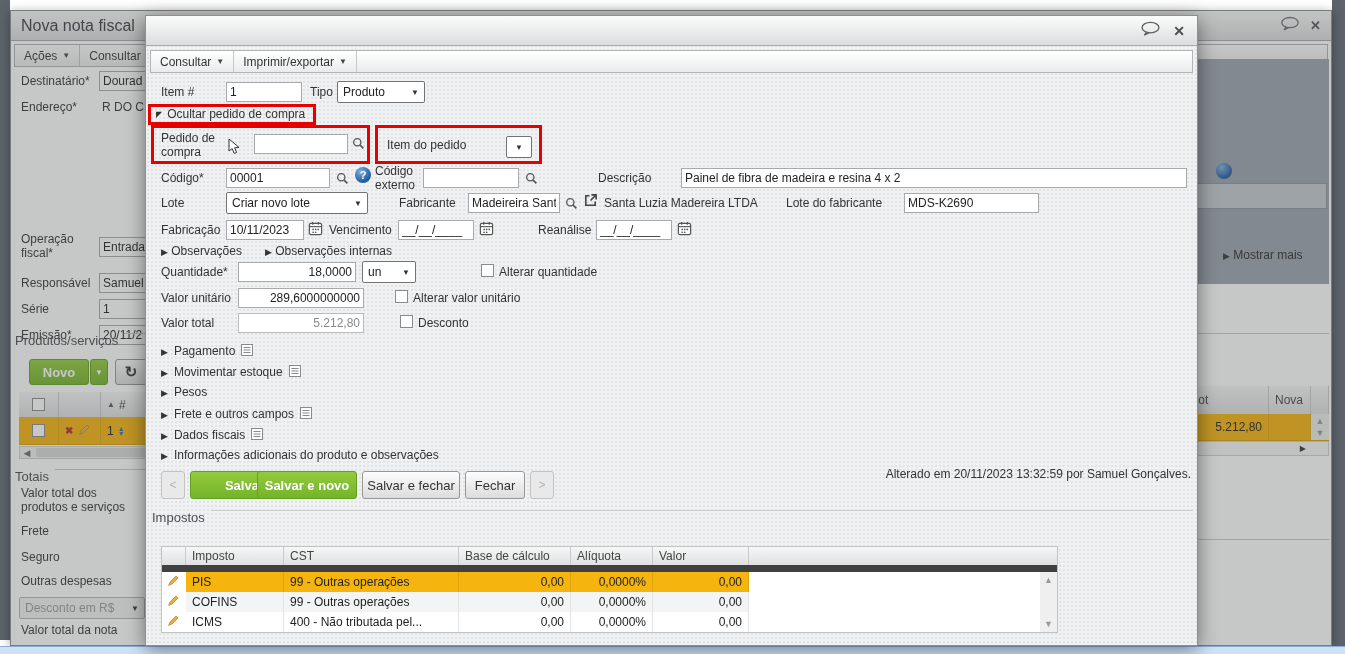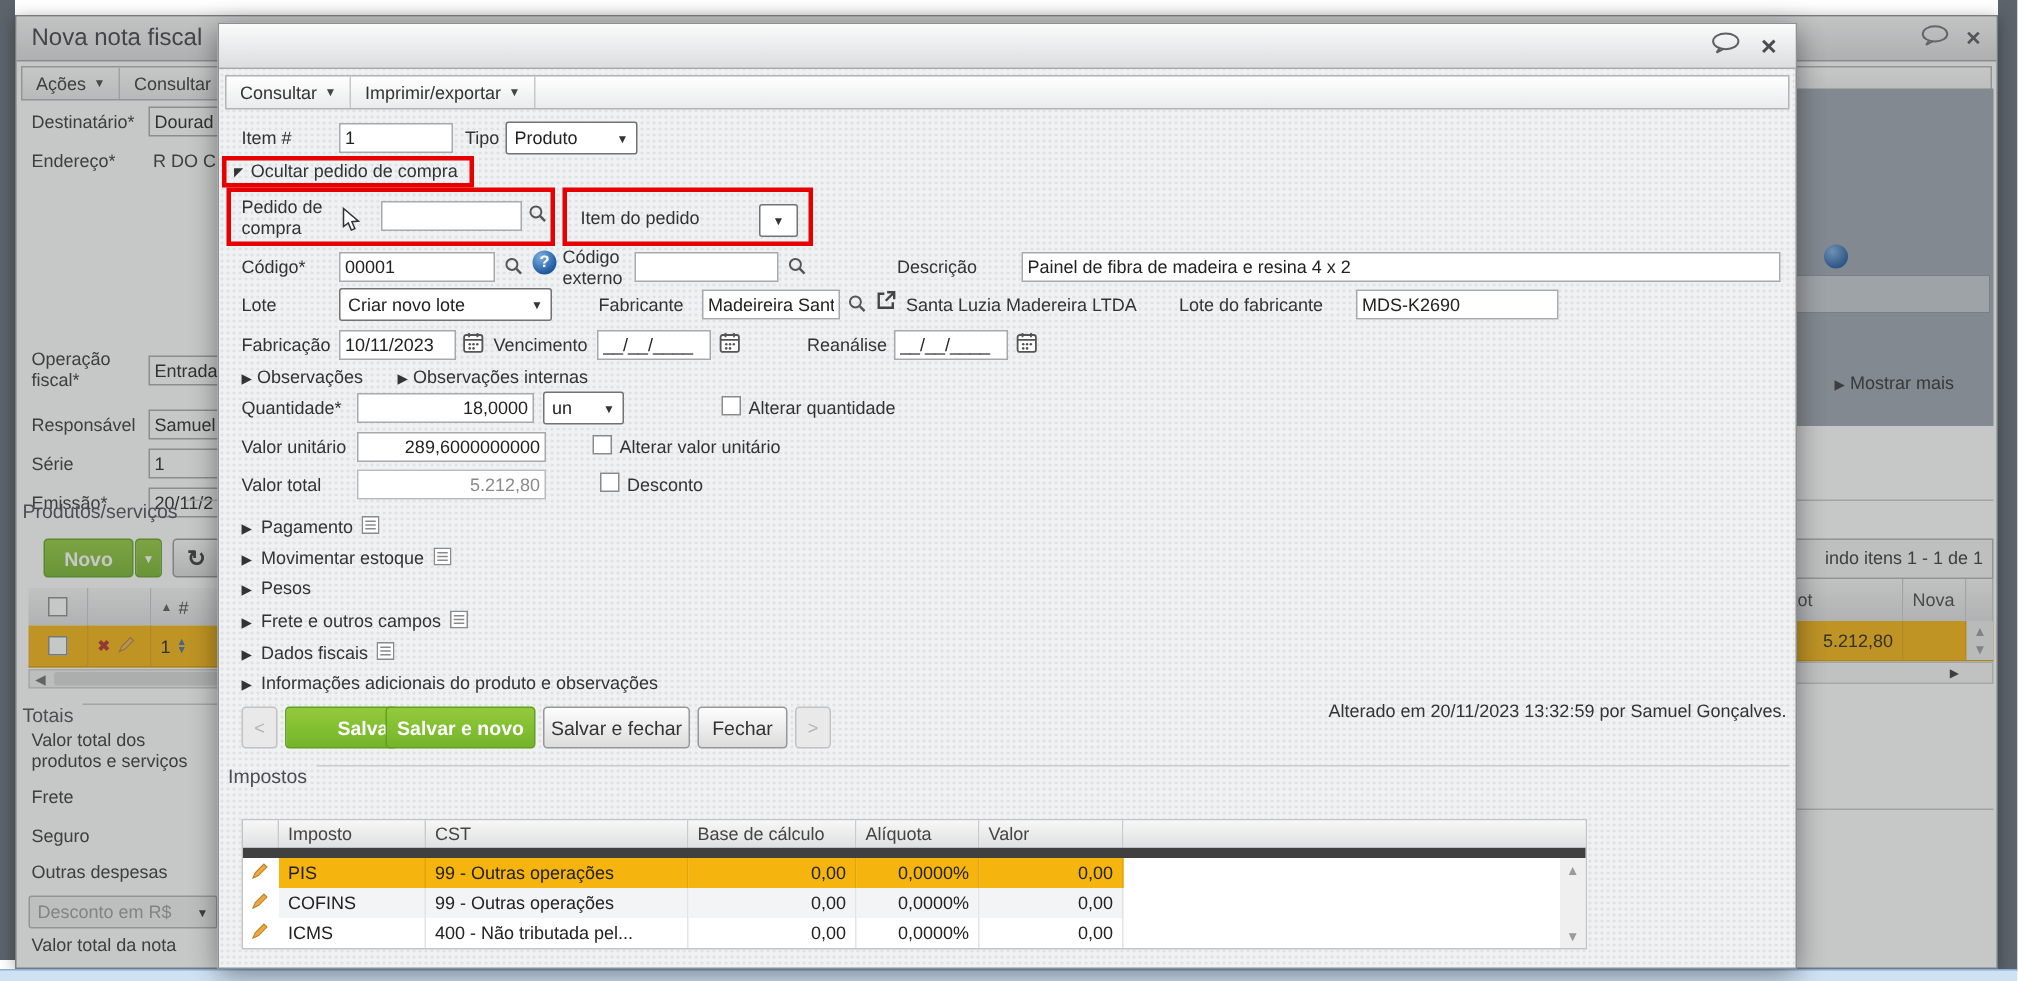--- a/index.html
+++ b/index.html
@@ -144,23 +144,20 @@
         <span class="arr">▼</span>
     </div>
     <div class="abs lbl" style="left:10px;top:613px;">Valor total da nota</div>
 
     <div class="abs" style="left:1186px;top:48px;width:132px;height:225px;background:#9ba3ad;"></div>
     <span class="abs help" style="left:1205px;top:152px;"></span>
     <div class="abs" style="left:1186px;top:172px;width:130px;height:26px;background:#c4c9cf;border:1px solid #8d949c;"></div>
     <div class="abs link" style="left:1212px;top:202px;"><span class="tri">▶</span> <span>Mostrar mais</span></div>
 
     <div class="abs" style="left:1186px;top:322px;width:132px;border-top:1px solid #c9cbcd;"></div>
-    <div class="abs" style="left:1178px;top:348px;width:140px;height:27px;background:#f4f4f4;border:1px solid #b4b4b4;display:flex;align-items:center;justify-content:flex-end;padding:0 6px;">
-      <span class="lbl">indo itens 1 - 1 de 1</span>
-    </div>
     <div class="abs" style="left:1178px;top:375px;height:28px;display:flex;">
       <div class="thead" style="width:80px;">
           <span>tot</span>
         </div>
       <div class="thead" style="width:42px;">
           <span>Nova</span>
         </div>
       <div class="thead" style="width:18px;"></div>
     </div>
     <div class="abs" style="left:1178px;top:403px;height:27px;display:flex;background:#f5b40e;border-bottom:1px solid #d89f07;">

